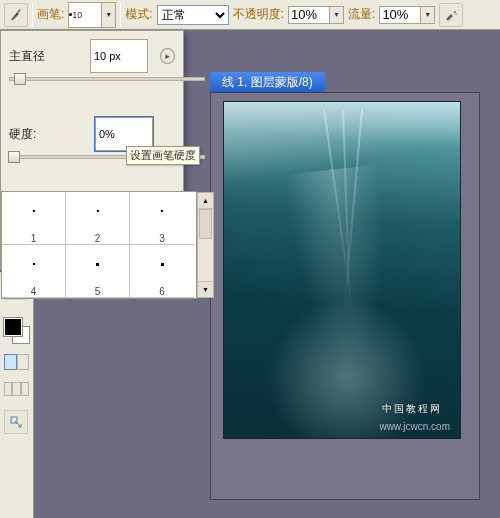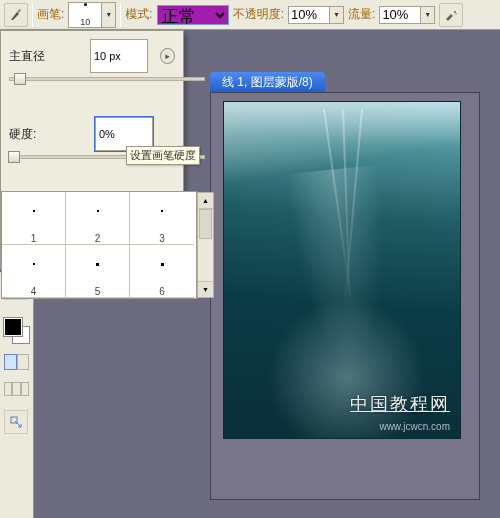--- a/index.html
+++ b/index.html
@@ -31,34 +31,34 @@
     border: 1px solid #c8c4b5;
     border-radius: 2px;
     display: flex; align-items: center; justify-content: center;
     color: #444;
   }
   .opt-label { color: #a16207; }
   .brush-preview {
     width: 34px; height: 26px;
     background: #fff;
     border: 1px solid #a7a290;
-    display: flex; flex-direction: column; align-items: center; justify-content: space-between;
+    display: flex; flex-direction: row; align-items: center; justify-content: flex-start;
     font-size: 9px; color: #333;
     position: relative;
   }
   .brush-preview .dot { width:3px;height:3px;background:#000;border-radius:50%; }
   .dd-arrow {
     width: 14px; height: 26px; background: #ebe8da;
     border: 1px solid #a7a290; border-left: none;
     display:flex;align-items:center;justify-content:center;
     font-size:8px;color:#333;
   }
   select {
-    height: 20px; font-size: 17px;
-    background: #a21caf; border: 1px solid #7b97c7;
+    height: 20px; font-size: 12px;
+    background: #ffffff; border: 1px solid #7b97c7;
   }
   .num-input {
     width: 42px; height: 18px;
     background: #fff; border: 1px solid #a7a290;
     font-size: 13px; padding: 0 2px;
   }
   .tiny-dd {
     width:14px;height:18px;background:#ebe8da;border:1px solid #a7a290;border-left:none;
     display:flex;align-items:center;justify-content:center;font-size:8px;color:#333;
   }
@@ -141,25 +141,24 @@
   .ray {
     position:absolute; top: 2%; width: 2px; height: 60%;
     background: linear-gradient(rgba(255,255,255,0.35), rgba(255,255,255,0));
     transform-origin: top center;
   }
   .r1{ left:42%; transform: rotate(-8deg);} 
   .r2{ left:50%; transform: rotate(-2deg);} 
   .r3{ left:58%; transform: rotate(5deg);} 
 
   .wm {
-    position:absolute; right: 10px; bottom: 22px;
-    color: #eee; font-size: 18px; letter-spacing: 2px;
+    position:absolute; right: 18px; bottom: 22px;
+    color: #eee; font-size: 10px; letter-spacing: 2px;
     font-family: "KaiTi","SimSun",serif;
     text-shadow: 0 0 3px rgba(0,0,0,.6);
-    text-decoration: underline;
   }
   .wm2 {
     position:absolute; right: 10px; bottom: 6px;
     color: #aeb7c2; font-size: 10px;
   }
 
   
   .brush-pop {
     position: absolute; left: 0; top: 30px; width: 184px; height: 240px;
     background: #eeecdf;

